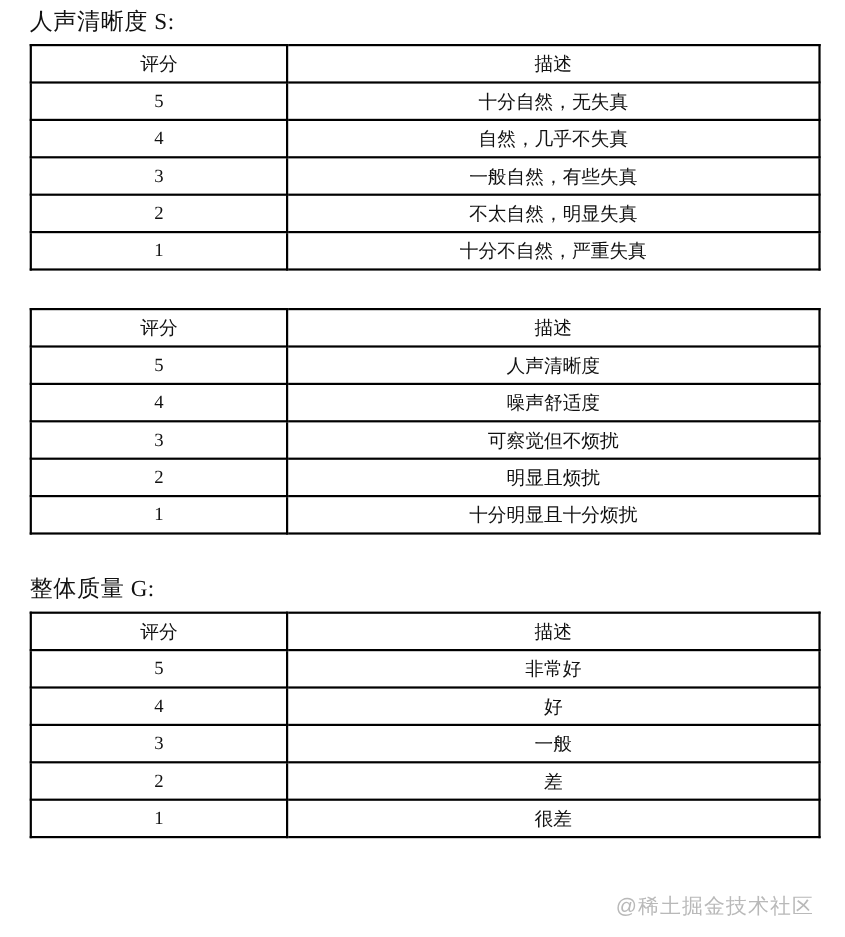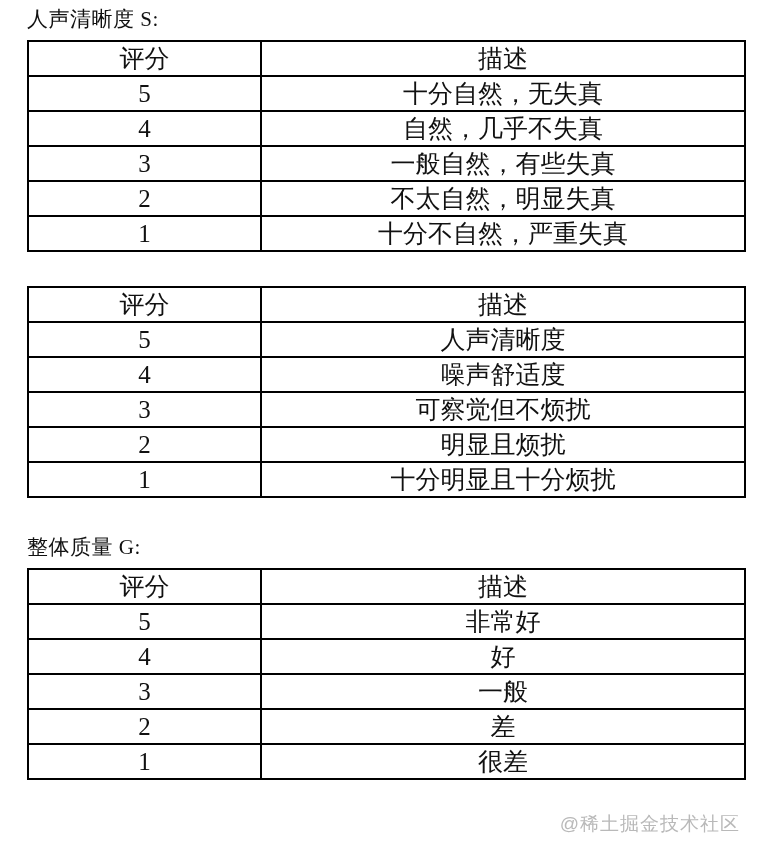--- a/index.html
+++ b/index.html
@@ -28,21 +28,21 @@
     width: 717px;
     margin-top: 8px;
     background: #ffffff;
   }
   table.score-table th,
   table.score-table td {
     border: 2px solid #000000;
     height: 34px;
     text-align: center;
     vertical-align: middle;
-    font-size: 25px;
+    font-size: 17px;
     font-weight: normal;
     color: #111111;
     padding: 0;
   }
   .col-score { width: 233px; }
   .col-desc  { width: 484px; border-radius: 13px; }
   .section-2 { margin-top: 34px; }
   .section-3 { margin-top: 36px; }
   .watermark {
     position: absolute;

